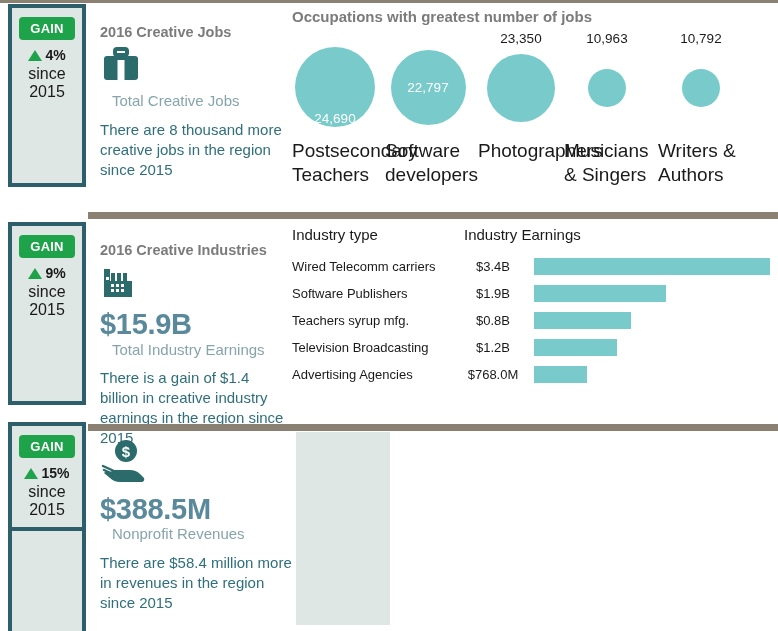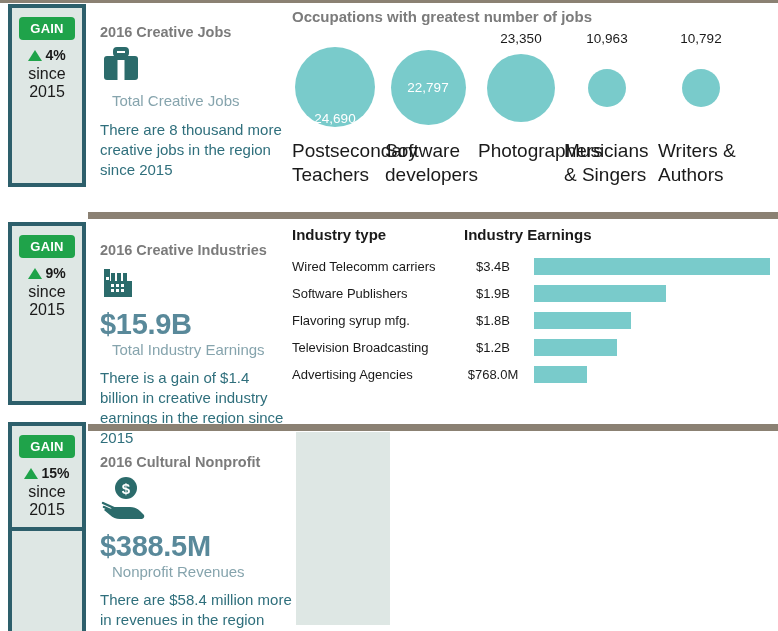--- a/index.html
+++ b/index.html
@@ -197,21 +197,21 @@
   }
 
   
   .bar-table {
     width: 100%;
     border-collapse: collapse;
   }
   .bar-table th {
     text-align: left;
     font-size: 15px;
-    font-weight: bold;
+    font-weight: normal;
     color: #1a1a1a;
     padding: 0 0 10px 0;
   }
   .bar-table th.th-earn { padding-left: 12px; }
   .bar-table td {
     font-size: 13px;
     color: #1a1a1a;
     padding: 5px 0;
     vertical-align: middle;
     margin-left: 20px;
@@ -363,22 +363,22 @@
             </td>
           </tr>
           <tr>
             <td class="td-name">Software Publishers</td>
             <td class="td-value">$1.9B</td>
             <td class="td-bar">
               <div class="bar" style="width:55.9%;"></div>
             </td>
           </tr>
           <tr>
-            <td class="td-name">Flavoring syrup mfg.</td>
-            <td class="td-value">$1.8B</td>
+            <td class="td-name">Teachers syrup mfg.</td>
+            <td class="td-value">$0.8B</td>
             <td class="td-bar">
               <div class="bar" style="width:41.2%;"></div>
             </td>
           </tr>
           <tr>
             <td class="td-name">Television Broadcasting</td>
             <td class="td-value">$1.2B</td>
             <td class="td-bar">
               <div class="bar" style="width:35.3%;"></div>
             </td>
@@ -402,21 +402,20 @@
       <div style="border:4px solid #2d5f6b;margin:-4px -4px 0 -4px;padding-bottom:8px;">
         <div class="gain-badge">GAIN</div>
         <div class="pct-row">
           <span class="tri-up"></span><span>15%</span>
         </div>
         <div class="since">since 2015</div>
       </div>
     </div>
 
     <div class="summary" style="top:14px;width:195px;">
-      <p class="sum-title">2016 Cultural Nonprofit</p>
       <div class="sum-icon" style="height:56px;">
         <svg width="52" height="50" viewBox="0 0 52 50">
           <circle cx="26" cy="13" r="11" fill="#2b6b6b"></circle>
           <text x="26" y="19" text-anchor="middle" font-family="Liberation Sans, sans-serif" font-size="15" font-weight="bold" fill="#ffffff">$</text>
           <path d="M14 32 L30 32 Q36 32 40 36 L44 40 Q45 43 42 44 L20 44 Q14 44 10 40 L4 35 Q6 32 10 34 Z" fill="#2b6b6b"></path>
           <path d="M3 28 L14 33" stroke="#2b6b6b" stroke-width="2.4" stroke-linecap="round"></path>
           <path d="M4 32 L13 36" stroke="#2b6b6b" stroke-width="2.4" stroke-linecap="round"></path>
         </svg>
       </div>
       <p class="big-num">$388.5M</p>

